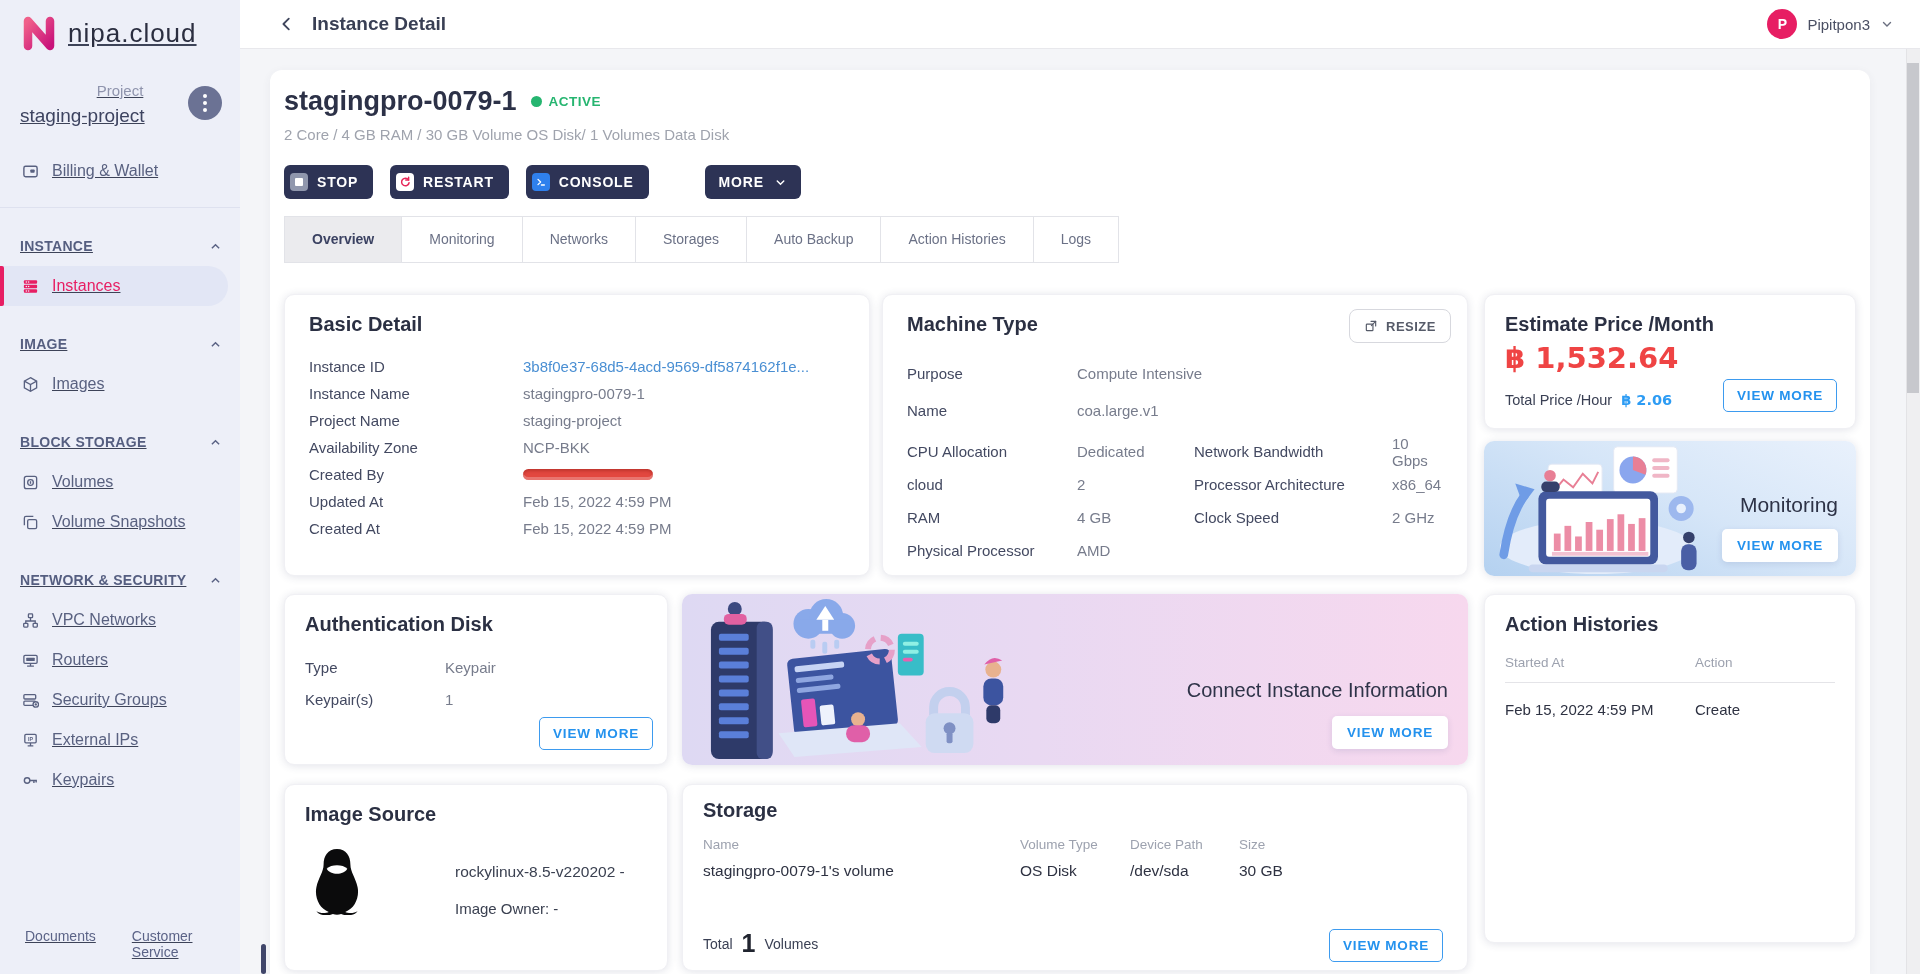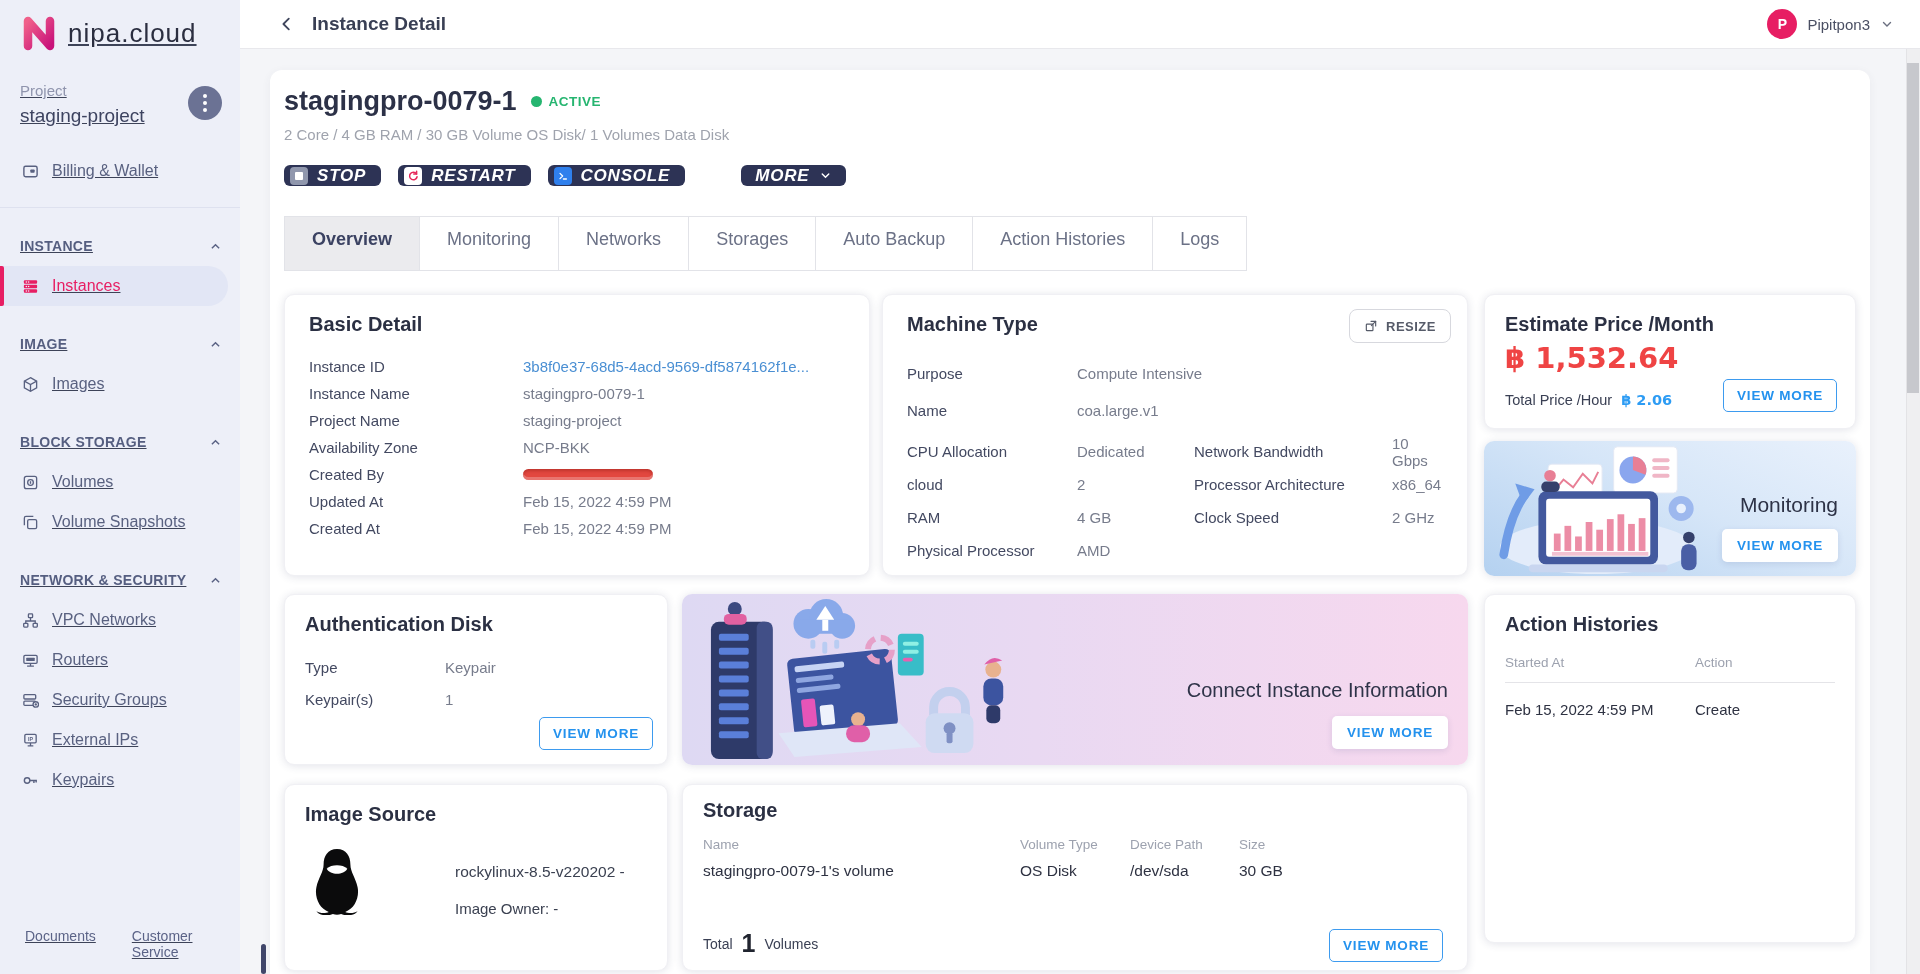--- a/index.html
+++ b/index.html
@@ -14,21 +14,21 @@
   svg { display:block; }
 
   
   .sidebar {
     position:absolute; left:0; top:0; bottom:0; width:240px;
     background:#edeff8; display:flex; flex-direction:column; z-index:5;text-decoration:underline;
   }
   .logo-row { display:flex; align-items:center; gap:10px; padding:14px 0 0 20px; }
   .logo-text { font-size:26px; color:#2b2e40; letter-spacing:1px; }
   .project-block { position:relative; padding:30px 20px 0 20px; }
-  .project-label { font-size:15px; color:#8f94ad; }
+  .project-label { font-size:15px; color:#8f94ad;text-align:center; }
   .project-name { font-size:19px; color:#3d4360; margin-top:6px; }
   .dots-btn {
     position:absolute; right:18px; top:34px; width:34px; height:34px; border-radius:50%;
     background:#6b7294; border:none; display:flex; flex-direction:column;
     align-items:center; justify-content:center; gap:3px; cursor:pointer;
   }
   .dots-btn i { width:4px; height:4px; border-radius:50%; background:#fff; }
   .side-item {
     height:40px; display:flex; align-items:center; gap:13px; padding-left:22px;
     font-size:16px; color:#596180; cursor:pointer; position:relative;
@@ -82,35 +82,35 @@
   .page-head { position:absolute; left:14px; top:16px; }
   .title-row { display:flex; align-items:center; gap:14px; }
   .instance-title { font-size:27px; font-weight:bold; color:#2c3147; }
   .status-badge { display:flex; align-items:center; gap:7px; }
   .status-dot { width:11px; height:11px; border-radius:50%; background:#26b570; }
   .status-text { font-size:13.5px; font-weight:bold; color:#26b570; letter-spacing:.5px; }
   .instance-specs { margin-top:9px; font-size:15px; color:#9fa3ad; }
 
   .action-row { position:absolute; left:14px; top:95px; display:flex; gap:17px; }
   .btn-dark {
-    height:21px; background:#2d3355; border:none; border-radius:6px; cursor:pointer;
+    height:34px; background:#2d3355; border:none; border-radius:6px; cursor:pointer;
     display:flex; align-items:center; gap:9px; padding:0 15px 0 6px;
-    color:#fff; font-family:inherit; font-size:17px; font-weight:bold; letter-spacing:.8px;font-style:italic;
+    color:#fff; font-family:inherit; font-size:14px; font-weight:bold; letter-spacing:.8px;
   }
   .btn-dark.more { margin-left:39px; padding:0 14px; gap:10px; }
   .ibox { width:18px; height:18px; border-radius:4px; display:flex; align-items:center; justify-content:center; }
   .ibox.stop { background:#9097ad; }
   .ibox.stop i { width:8px; height:8px; background:#fff; border-radius:1px; display:block; }
   .ibox.restart { background:#fff; }
   .ibox.console { background:#2f80ed; }
 
   .tabs { position:absolute; left:14px; top:146px; display:flex; }
   .tab {
-    height:55px; line-height:45px; padding:0 27px; background:#fff;
-    border:1px solid #e2e3e8; margin-left:-1px; font-size:18px; color:#6b7186; cursor:pointer;
+    height:47px; line-height:45px; padding:0 27px; background:#fff;
+    border:1px solid #e2e3e8; margin-left:-1px; font-size:14px; color:#6b7186; cursor:pointer;
   }
   .tab:first-child { margin-left:0; }
   .tab.active { background:#ebebee; color:#3b4262; font-weight:bold; }
 
   
   .card {
     position:absolute; background:#fff; border-radius:10px;
     box-shadow:0 1px 8px rgba(52,58,97,.14); border:1px solid #f0f0f4;
   }
   .card-title { position:absolute; left:24px; top:18px; font-size:20px; font-weight:bold; color:#2b3043; }

